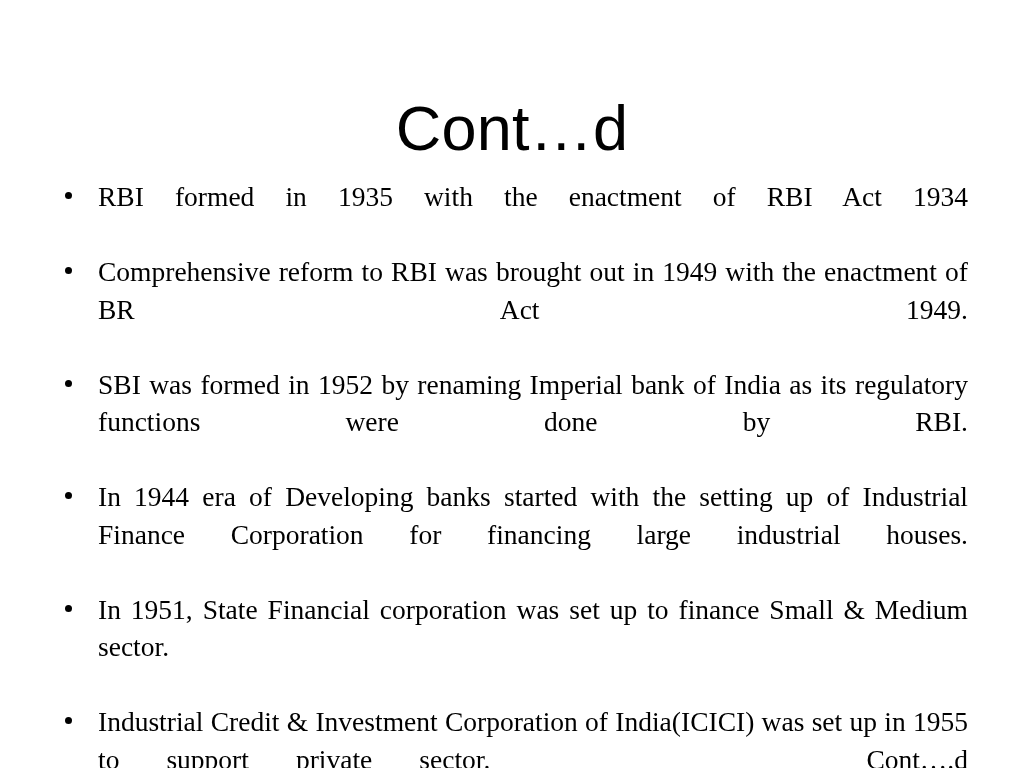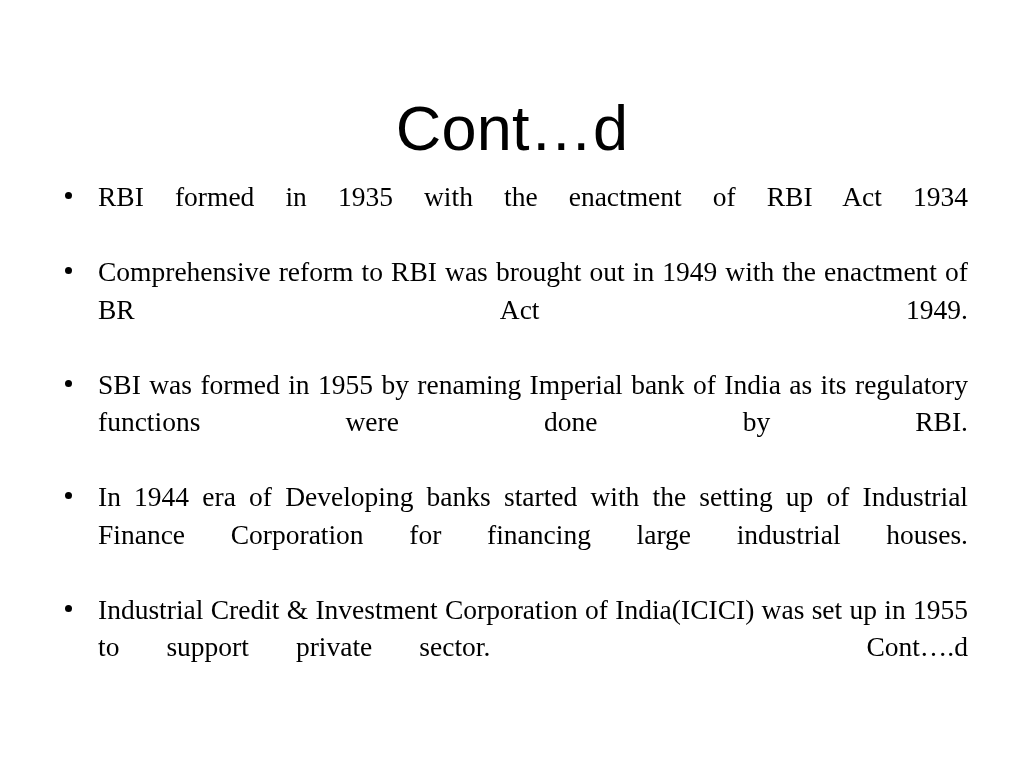--- a/index.html
+++ b/index.html
@@ -100,28 +100,32 @@
         <span class="bullet-text">RBI formed in 1935 with the enactment of RBI Act 1934</span>
       </li>
 
       <li class="bullet-item">
         <span class="bullet-dot"></span>
         <span class="bullet-text">Comprehensive reform to RBI was brought out in 1949 with the enactment of BR Act 1949.</span>
       </li>
 
       <li class="bullet-item">
         <span class="bullet-dot"></span>
-        <span class="bullet-text">SBI was formed in 1955 by renaming Imperial bank of India as its regulatory functions were done by RBI.</span>
+        <span class="bullet-text">SBI was formed in 1952 by renaming Imperial bank of India as its regulatory functions were done by RBI.</span>
       </li>
 
       <li class="bullet-item">
         <span class="bullet-dot"></span>
         <span class="bullet-text">In 1944 era of Developing banks started with the setting up of Industrial Finance Corporation for financing large industrial houses.</span>
       </li>
 
+      <li class="bullet-item">
+        <span class="bullet-dot"></span>
+        <span class="bullet-text">In 1951, State Financial corporation was set up to finance Small &amp; Medium sector.</span>
+      </li>
 
       <li class="bullet-item">
         <span class="bullet-dot"></span>
         <span class="bullet-text"><span>Industrial Credit &amp; Investment Corporation of India(ICICI) was set up in 1955 to support private sector.</span><span class="tail-note">        Cont….d</span></span>
       </li>
 
     </ul>
   </div>
 
 </div>

